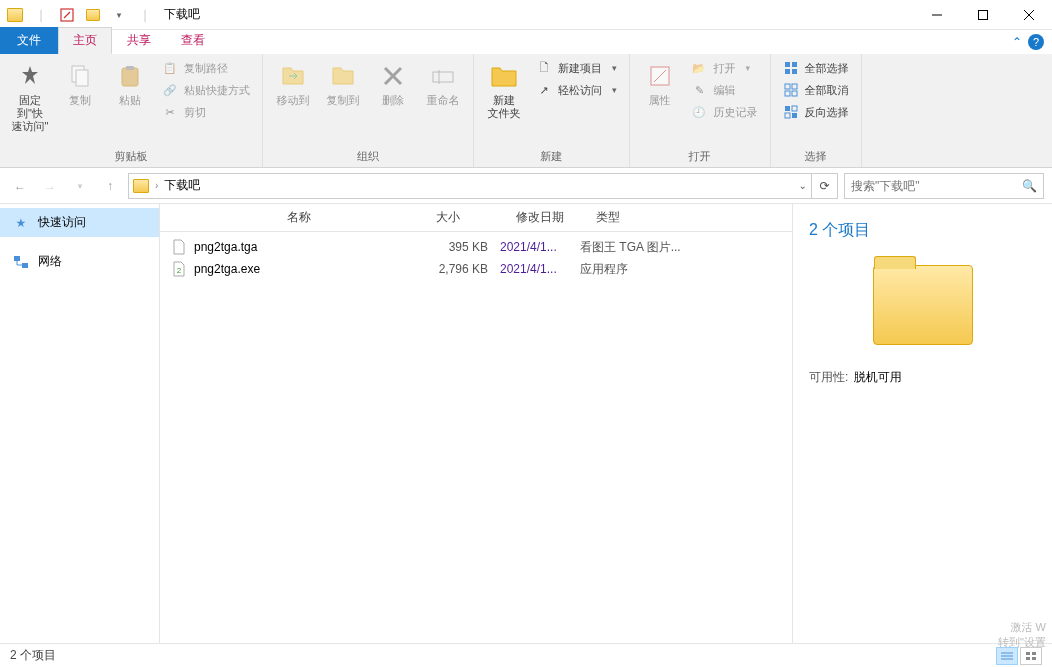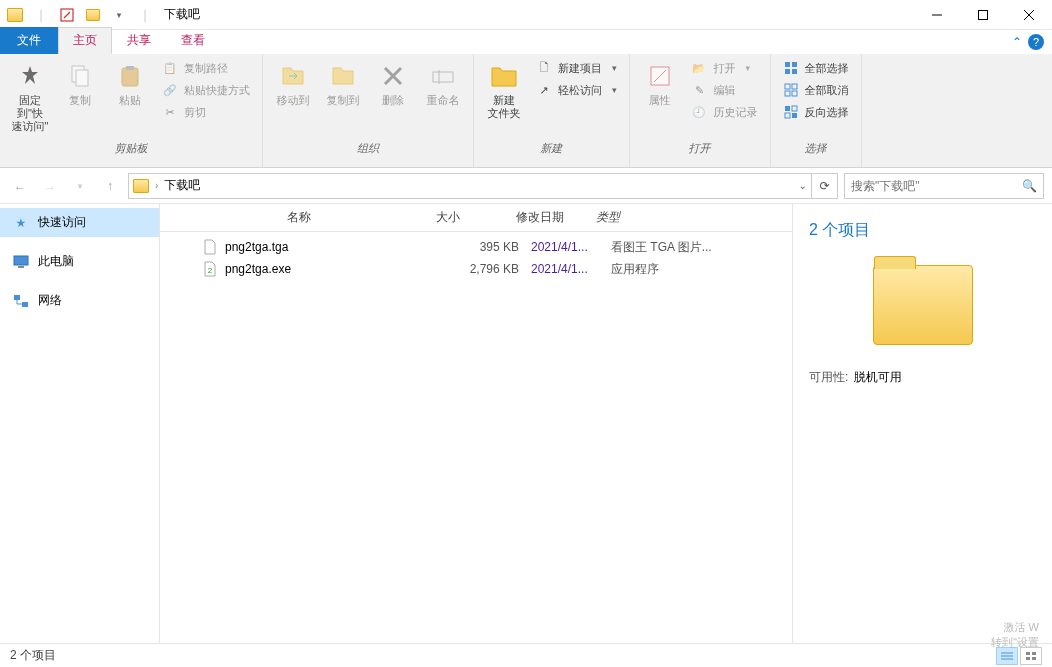--- a/index.html
+++ b/index.html
@@ -16,21 +16,21 @@
 .tabs { height: 24px; display: flex; align-items: flex-end; background: #fff; position: relative; }
 .tab { padding: 4px 14px; font-size: 12px; color: #be185d; border: 1px solid transparent; cursor: pointer; }
 .tab.file { background: #1979ca; color: #fff; padding: 4px 16px; }
 .tab.active { border: 1px solid #d4d4d4; border-bottom-color: #f1f1f1; background: #f1f1f1; }
 .tabs .help { position: absolute; right: 8px; top: 4px; display: flex; gap: 6px; align-items: center; }
 .help-circle { width: 16px; height: 16px; border-radius: 50%; background: #1979ca; color: #fff; font-size: 11px; display: flex; align-items: center; justify-content: center; }
 
 .ribbon { height: 114px; background: #f1f1f1; border-bottom: 1px solid #d4d4d4; display: flex; }
 .ribbon-group { border-right: 1px solid #e0e0e0; display: flex; flex-direction: column; padding: 2px 6px 0; }
 .ribbon-group .items { flex: 1; display: flex; align-items: flex-start; gap: 2px; }
-.ribbon-group .label { text-align: center; font-size: 11px; color: #666; padding: 2px 0 11px; font-style: italic; }
+.ribbon-group .label { text-align: center; font-size: 11px; color: #666; padding: 2px 0 3px; }
 .rbtn-lg { width: 48px; display: flex; flex-direction: column; align-items: center; padding: 4px 2px; gap: 2px; cursor: pointer; }
 .rbtn-lg .ico { width: 32px; height: 32px; display: flex; align-items: center; justify-content: center; }
 .rbtn-lg .txt { font-size: 11px; color: #444; text-align: center; line-height: 1.2; }
 .disabled { opacity: 0.5; }
 .rbtn-stack { display: flex; flex-direction: column; gap: 2px; padding-top: 2px; }
 .rbtn-sm { display: flex; align-items: center; gap: 6px; padding: 2px 6px; font-size: 11px; color: #444; cursor: pointer; white-space: nowrap; }
 .rbtn-sm .ico { width: 16px; height: 16px; display: flex; align-items: center; justify-content: center; }
 
 .addr-row { height: 36px; display: flex; align-items: center; gap: 6px; padding: 4px 8px; border-bottom: 1px solid #e5e5e5; }
 .nav-btn { width: 24px; height: 24px; display: flex; align-items: center; justify-content: center; color: #999; cursor: pointer; }
@@ -48,40 +48,40 @@
 .sidebar { width: 160px; border-right: 1px solid #e5e5e5; padding-top: 4px; }
 .side-item { display: flex; align-items: center; gap: 8px; padding: 6px 12px; font-size: 12px; color: #000; cursor: pointer; }
 .side-item.active { background: #cce8ff; }
 .side-ico { width: 18px; height: 16px; display: flex; align-items: center; justify-content: center; }
 
 .main { flex: 1; display: flex; }
 .file-area { flex: 1; }
 .col-headers { height: 28px; display: flex; align-items: center; border-bottom: 1px solid #e5e5e5; padding-left: 10px; }
 .col-head { font-size: 12px; color: #444; padding: 0 8px; cursor: pointer; }
 .file-list { padding-top: 4px; }
-.file-row { display: flex; align-items: center; height: 22px; padding-left: 10px; font-size: 12px; color: #000; cursor: pointer; justify-content: center; }
+.file-row { display: flex; align-items: center; height: 22px; padding-left: 10px; font-size: 12px; color: #000; cursor: pointer; }
 .file-ico { width: 18px; height: 16px; margin-right: 6px; display: flex; align-items: center; justify-content: center; }
 .cell-name { width: 250px; display: flex; align-items: center; }
 .cell-size { width: 80px; text-align: right; padding-right: 12px; color: #555; }
 .cell-date { width: 80px; color: #4c1d95; }
 .cell-type { width: 150px; color: #555; }
 
 .preview { width: 260px; border-left: 1px solid #e5e5e5; padding: 12px 16px; }
 .preview .hdr { font-size: 16px; color: #1979ca; margin-bottom: 24px; margin-top: 4px; }
 .preview .big-folder { width: 100px; height: 80px; margin: 0 auto 24px; background: linear-gradient(#ffe9a6,#f5c951); border: 1px solid #dca90e; border-radius: 4px; position: relative; }
 .preview .big-folder::before { content: ""; position: absolute; top: -10px; left: 0; width: 40px; height: 12px; background: #f5d97a; border: 1px solid #dca90e; border-bottom: none; border-radius: 3px 3px 0 0; }
 .preview .meta { font-size: 12px; color: #555; }
 .preview .meta .val { color: #000; margin-left: 2px; }
 
 .statusbar { position: absolute; bottom: 0; left: 0; right: 0; height: 24px; border-top: 1px solid #e5e5e5; display: flex; align-items: center; padding: 0 10px; font-size: 12px; color: #444; background: #fff; }
 .statusbar .views { margin-left: auto; display: flex; gap: 2px; }
 .statusbar .vbtn { width: 22px; height: 18px; border: 1px solid #ccc; display: flex; align-items: center; justify-content: center; cursor: pointer; }
 .statusbar .vbtn.active { background: #cce8ff; border-color: #99d1ff; }
 
-.watermark { position: absolute; right: 13px; bottom: 18px; font-size: 11px; color: #bbb; text-align: right; line-height: 1.3; }
+.watermark { position: absolute; right: 6px; bottom: 18px; font-size: 11px; color: #bbb; text-align: right; line-height: 1.3; }
 
 svg { display: block; }
 </style>
 </head>
 <body>
 
 <div class="titlebar">
   <div class="qat">
     <div class="qat-icon">
         <div class="folder-ico"></div>
@@ -338,45 +338,36 @@
 
 <div class="content">
   <div class="sidebar">
     <div class="side-item active">
       <span class="side-ico" style="color:#4a90d9;">★</span>
       <span>快速访问</span>
     </div>
     <div class="side-item" style="margin-top:10px;">
       <span class="side-ico">
           <svg width="16" height="14">
-            <rect x="1" y="1" width="14" height="9" fill="#4a90d9" stroke="#2a70b9"></rect>
-            <rect x="5" y="11" width="6" height="2" fill="#888"></rect>
-          </svg>
-        </span>
-      <span>此电脑</span>
-    </div>
-    <div class="side-item" style="margin-top:10px;">
-      <span class="side-ico">
-          <svg width="16" height="14">
             <rect x="1" y="1" width="6" height="5" fill="#4a90d9"></rect>
             <rect x="9" y="8" width="6" height="5" fill="#4a90d9"></rect>
             <path d="M4 6v4h8" stroke="#4a90d9" fill="none"></path>
           </svg>
         </span>
       <span>网络</span>
     </div>
   </div>
 
   <div class="main">
     <div class="file-area">
       <div class="col-headers">
         <div class="col-head" style="width:258px;text-align:center;">名称</div>
         <div class="col-head" style="width:80px;">大小</div>
         <div class="col-head" style="width:80px;">修改日期</div>
-        <div class="col-head" style="width:150px;font-style:italic;">类型</div>
+        <div class="col-head" style="width:150px;">类型</div>
       </div>
       <div class="file-list">
         <div class="file-row">
           <div class="cell-name">
             <span class="file-ico">
                 <svg width="14" height="16">
                   <path d="M2 1h7l3 3v11H2z" fill="#fff" stroke="#aaa"></path>
                 </svg>
               </span>
             <span>png2tga.tga</span>

